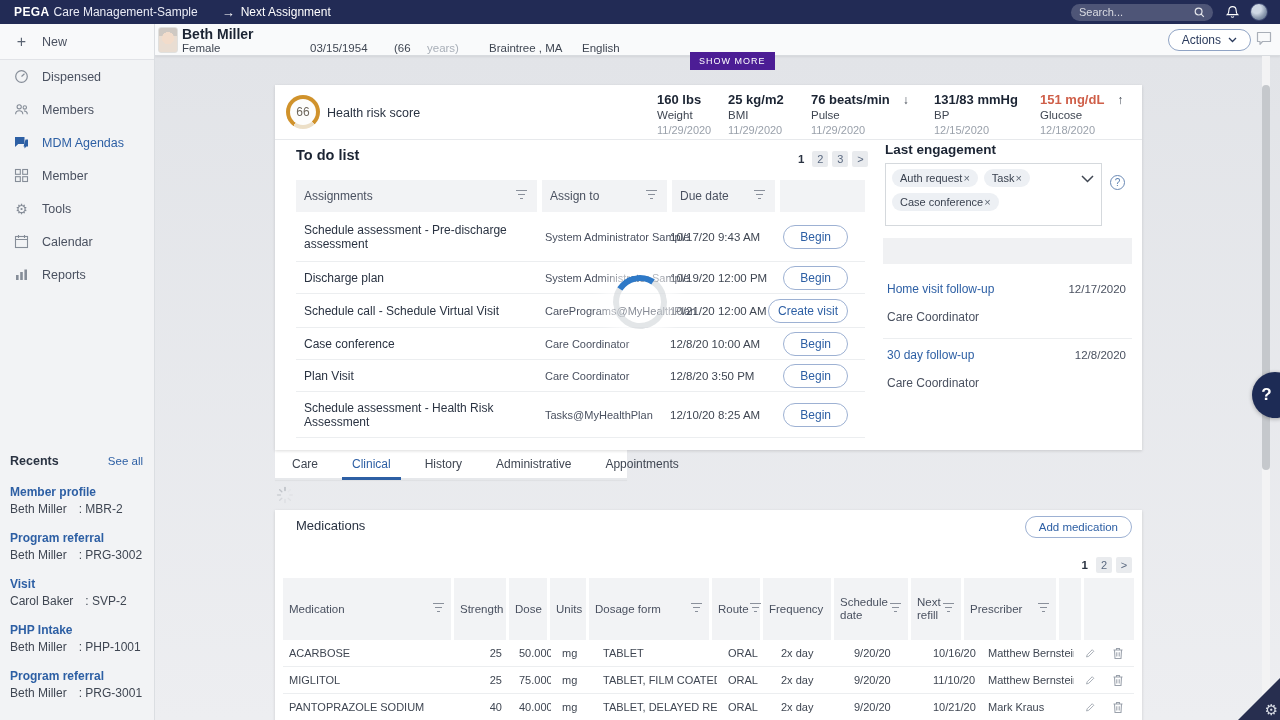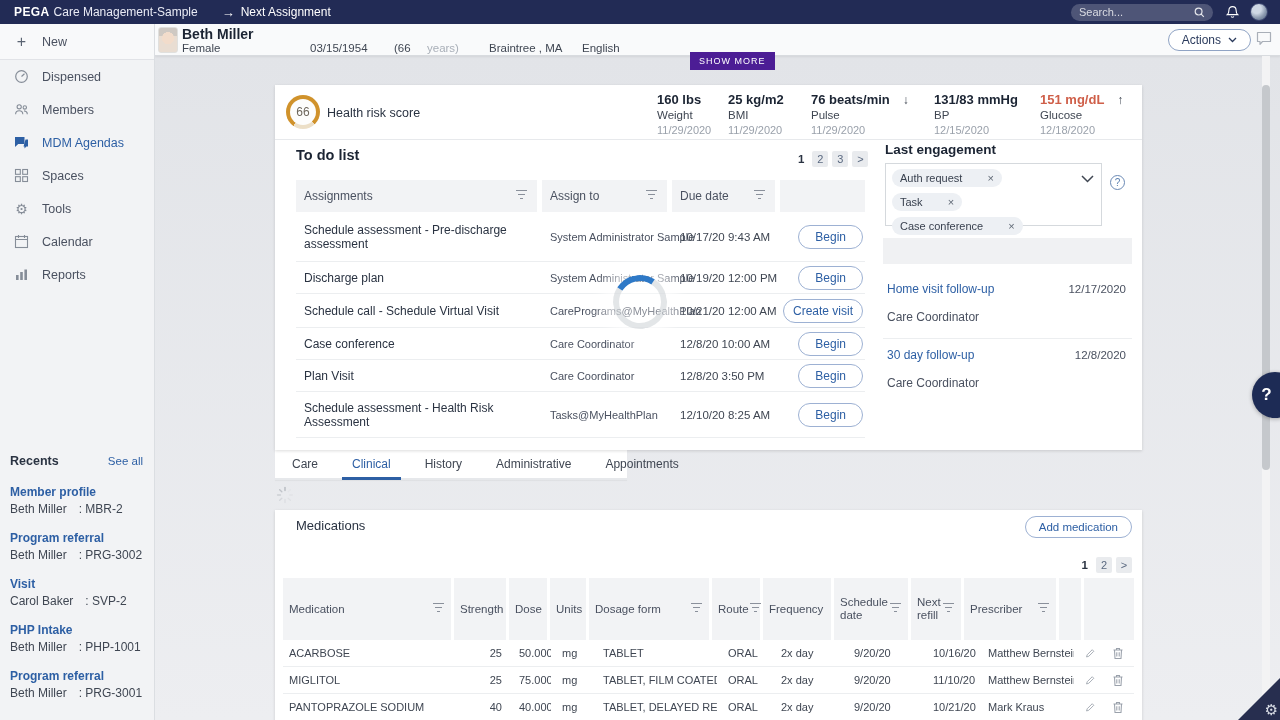--- a/index.html
+++ b/index.html
@@ -70,35 +70,35 @@
 
   
   .todo-title { position:absolute; left:21px; top:62px; font-size:14.5px; font-weight:700; color:#1b2433; }
   .pager { display:flex; gap:4px; align-items:center; }
   .pager .cur { font-size:11.5px; font-weight:700; color:#2a3342; padding:0 4px; cursor:pointer; }
   .pager .pg { width:16px; height:16px; background:#e9ebee; border-radius:2px; color:#5a6980; font-size:11px; display:flex; align-items:center; justify-content:center; cursor:pointer; }
   .todo-pager { position:absolute; left:519px; top:66px; }
   .todo-table { position:absolute; left:21px; top:95px; width:569px; }
   .thead { display:flex; gap:5px; height:32px; }
   .th { background:#f2f3f5; display:flex; align-items:center; justify-content:space-between; padding:0 9px 0 8px; font-size:12px; color:#4a5160; }
-  .trow { display:flex; gap:5px; border-bottom:1px solid #eceef0; align-items:center; }
+  .trow { display:flex; border-bottom:1px solid #eceef0; align-items:center; }
   .tc { padding:0 8px; font-size:12px; color:#2a3342; }
   .tc.c1 { width:241px; line-height:14px; }
   .tc.c2 { width:125px; font-size:11px; color:#4a5160; white-space:nowrap; padding:0 2px 0 8px; }
   .tc.c3 { width:103px; font-size:11.5px; color:#3f4652; white-space:nowrap; }
   .tc.c4 { width:85px; display:flex; justify-content:flex-end; padding:0 2px 0 0; }
   .pillbtn { height:24px; border-radius:13px; border:1px solid #9db1d3; background:#fff; color:#2d5fa4; font-size:12px; padding:0 16px; display:flex; align-items:center; white-space:nowrap; cursor:pointer; font-family:inherit; }
   .pillbtn.small { padding:0 9px; }
 
   
   .engage { position:absolute; left:608px; top:0; width:249px; height:100%; }
   .eng-title { position:absolute; left:2px; top:57px; font-size:13.5px; font-weight:700; color:#1b2433; }
   .tagbox { position:absolute; left:2px; top:78px; width:217px; height:63px; border:1px solid #d5d9dd; background:#fff; padding:5px 24px 5px 6px; cursor:text; }
   .tags { display:flex; flex-wrap:wrap; gap:6px; }
-  .tag { background:#edf0f4; border-radius:9px; height:18px; font-size:11px; color:#39414f; display:inline-flex; align-items:center; gap:25px; padding:0 8px; white-space:nowrap; }
+  .tag { background:#edf0f4; border-radius:9px; height:18px; font-size:11px; color:#39414f; display:inline-flex; align-items:center; gap:1px; padding:0 8px; white-space:nowrap; }
   .tagx { color:#5f6875; font-size:11px; cursor:pointer; }
   .tag-chevron { position:absolute; right:7px; top:11px; cursor:pointer; display:flex; }
   .help-q { position:absolute; left:227px; top:90px; width:15px; height:15px; border:1px solid #6a89b5; border-radius:50%; color:#5a7fae; font-size:10px; display:flex; align-items:center; justify-content:center; cursor:pointer; }
   .eng-strip { position:absolute; left:0; top:153px; width:249px; height:26px; background:#f0f1f3; }
   .eng-list { position:absolute; left:0; top:188px; width:249px; }
   .eng-item { border-bottom:1px solid #eceef0; padding:9px 6px 0 4px; height:66px; }
   .eng-item:last-child { border-bottom:none; }
   .eng-top { display:flex; justify-content:space-between; align-items:baseline; }
   .eng-link { font-size:12px; color:#2d5fa4; cursor:pointer; }
   .eng-date { font-size:11.5px; color:#4a5160; }
@@ -228,21 +228,21 @@
    </div>
         <div class="nav-item">
      <span class="nav-ic">
             <svg width="15" height="15" viewBox="0 0 15 15">
               <rect x="1.5" y="1.5" width="4.8" height="4.8" fill="none" stroke="currentColor" stroke-width="1.1"></rect>
               <rect x="8.7" y="1.5" width="4.8" height="4.8" fill="none" stroke="currentColor" stroke-width="1.1"></rect>
               <rect x="1.5" y="8.7" width="4.8" height="4.8" fill="none" stroke="currentColor" stroke-width="1.1"></rect>
               <rect x="8.7" y="8.7" width="4.8" height="4.8" fill="none" stroke="currentColor" stroke-width="1.1"></rect>
             </svg>
           </span>
-     <span>Spaces</span>
+     <span>Member</span>
    </div>
         <div class="nav-item">
      <span class="nav-ic">
             <span style="font-size:14px;line-height:1">⚙</span>
           </span>
      <span>Tools</span>
    </div>
         <div class="nav-item">
      <span class="nav-ic">
             <svg width="15" height="15" viewBox="0 0 15 15">

